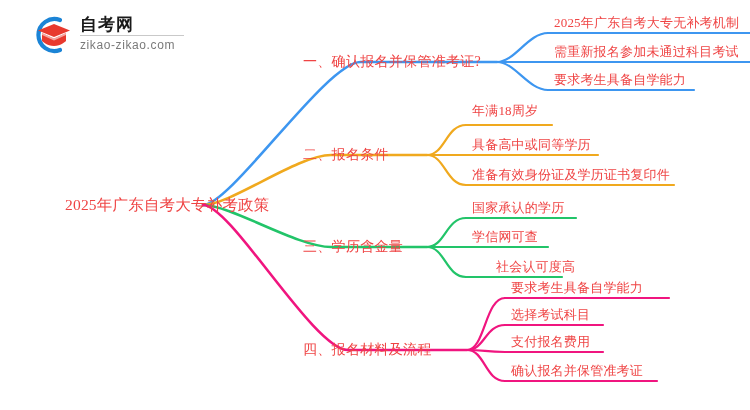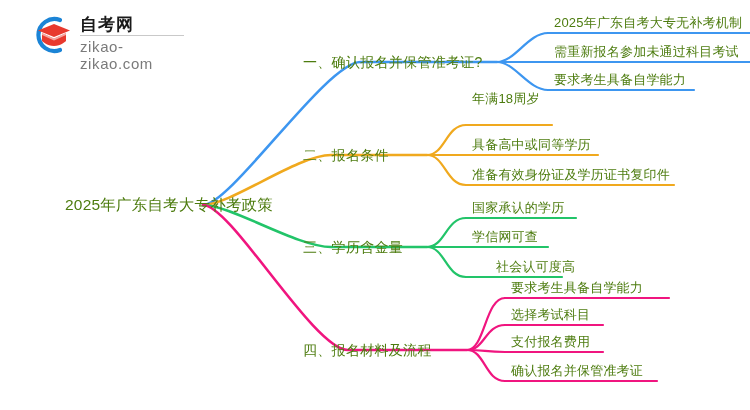--- a/index.html
+++ b/index.html
@@ -53,29 +53,29 @@
     line-height: 20px;
     font-family: "DejaVu Sans", sans-serif;
   }
   .logo-rule {
     width: 104px;
     height: 1px;
     background: #c9c9c9;
     margin: 1px 0 2px 0;
   }
   .logo-url {
-    font-size: 15px;
+    font-size: 12px;
     color: #7a7a7a;
     letter-spacing: 0.6px;
     font-family: "Liberation Sans", sans-serif;
   }
   .node {
     position: absolute;
-    font-family: Liberation Sans, sans-serif;
-    color: #4d7c0f;
+    font-family: Liberation Serif, serif;
+    color: #ef4444;
     white-space: nowrap;
     line-height: 1;
   }
   .root-node {
     font-size: 15.5px;
     letter-spacing: 0.2px;
   }
   .branch-node {
     font-size: 14px;
     letter-spacing: 0.3px;
@@ -140,21 +140,21 @@
   </svg>
 
   <div class="node root-node" style="left: 28px; top: 197px; margin-left: 37px;">2025年广东自考大专补考政策</div>
 
   <div id="labels">
       <div class="node branch-node" style="left: 303px; top: 55px;">一、确认报名并保管准考证?</div>
       <div class="node leaf-node" style="left: 554px; top: 16px;">2025年广东自考大专无补考机制</div>
       <div class="node leaf-node" style="left: 554px; top: 45px;">需重新报名参加未通过科目考试</div>
       <div class="node leaf-node" style="left: 554px; top: 73px;">要求考生具备自学能力</div>
       <div class="node branch-node" style="left: 303px; top: 148px;">二、报名条件</div>
-      <div class="node leaf-node" style="left: 472px; top: 92px;">年满18周岁</div>
+      <div class="node leaf-node" style="left: 472px; top: 104px;">年满18周岁</div>
       <div class="node leaf-node" style="left: 472px; top: 138px;">具备高中或同等学历</div>
       <div class="node leaf-node" style="left: 472px; top: 168px;">准备有效身份证及学历证书复印件</div>
       <div class="node branch-node" style="left: 303px; top: 240px; text-align: right;">三、学历含金量</div>
       <div class="node leaf-node" style="left: 472px; top: 201px;">国家承认的学历</div>
       <div class="node leaf-node" style="left: 472px; top: 230px;">学信网可查</div>
       <div class="node leaf-node" style="left: 496px; top: 260px;">社会认可度高</div>
       <div class="node branch-node" style="left: 303px; top: 343px; text-align: right;">四、报名材料及流程</div>
       <div class="node leaf-node" style="left: 511px; top: 281px;">要求考生具备自学能力</div>
       <div class="node leaf-node" style="left: 511px; top: 308px;">选择考试科目</div>
       <div class="node leaf-node" style="left: 511px; top: 335px;">支付报名费用</div>

